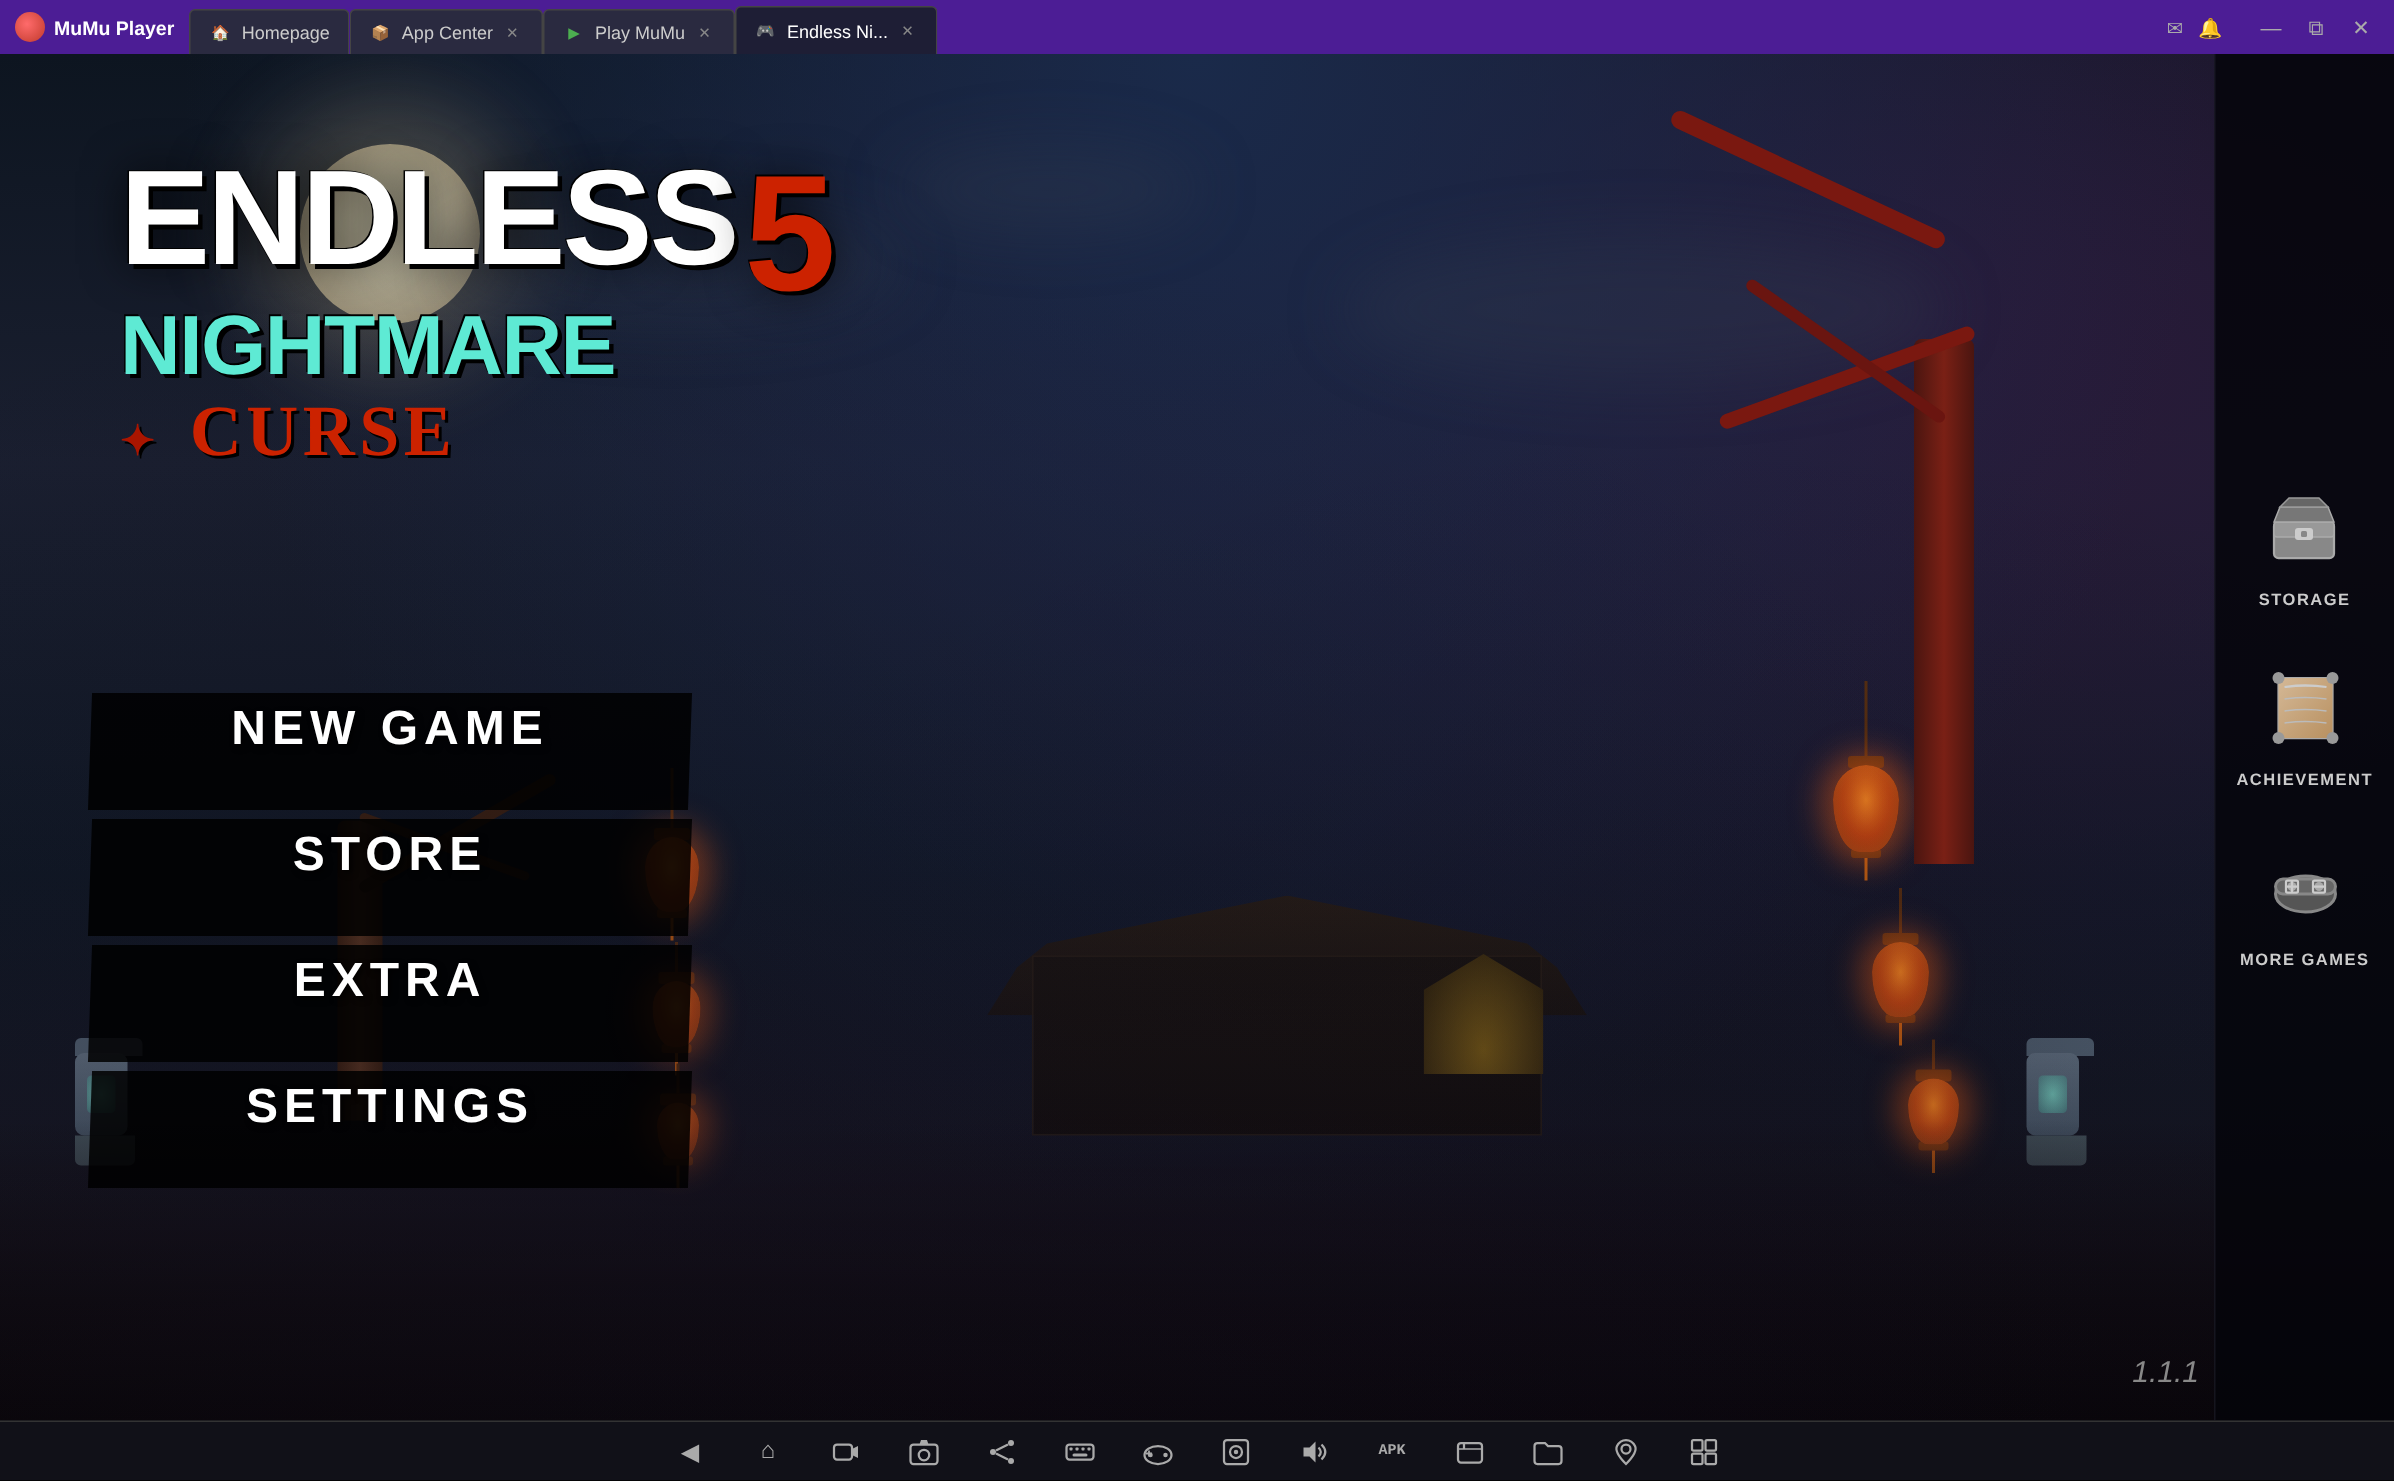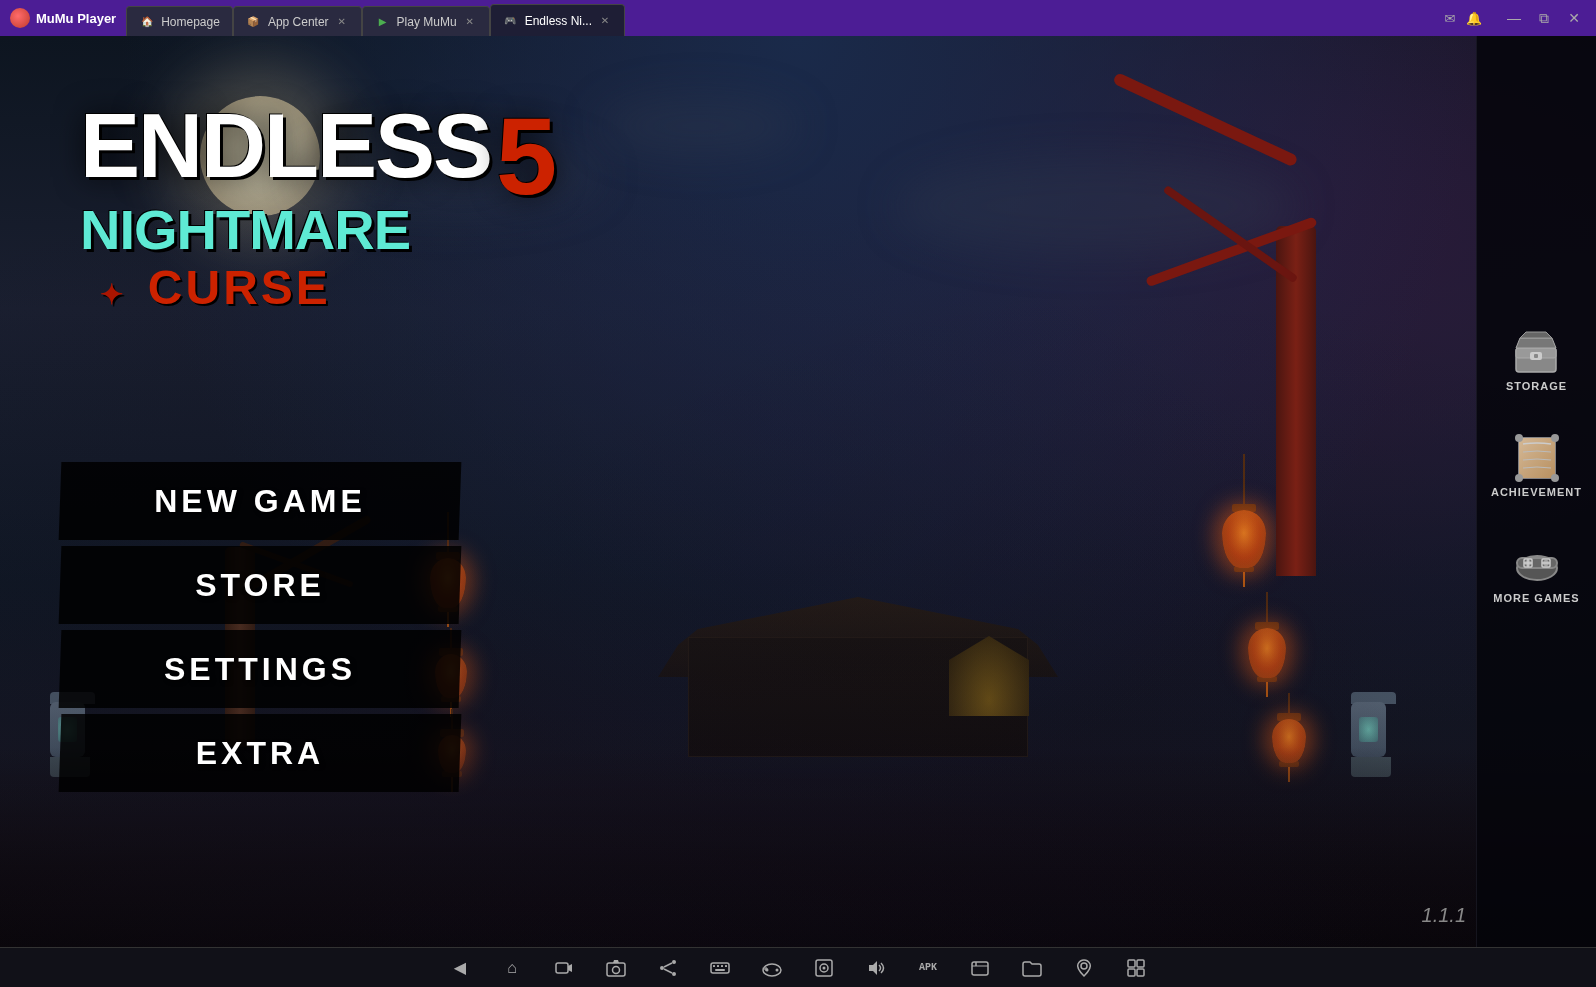--- a/index.html
+++ b/index.html
@@ -350,24 +350,23 @@
       font-family: 'Arial Black', Arial, sans-serif;
       display: block;
     }
     .title-curse {
       font-size: 48px;
       font-weight: 900;
       color: #cc2200;
       text-transform: uppercase;
       letter-spacing: 3px;
       text-shadow: 2px 2px 0 #000;
-      font-family: Liberation Sans, sans-serif;
+      font-family: Liberation Serif, serif;
       display: block;
       margin-top: 5px;
-      margin-left: 20px;
     }
     .curse-decoration {
       color: #aa1500;
       font-size: 28px;
       margin-right: 5px;
     }
 
     
     #menu-buttons {
       position: absolute;
@@ -376,21 +375,21 @@
       z-index: 10;
       display: flex;
       flex-direction: column;
       gap: 16px;
     }
     .menu-btn {
       position: relative;
       width: 360px;
       height: 68px;
       display: flex;
-      align-items: center;
+      align-items: flex-start;
       justify-content: center;
       cursor: pointer;
     }
     .menu-btn-brush {
       position: absolute;
       inset: -5px -20px;
       background: rgba(0,0,0,0.85);
       transform: skewX(-2deg);
       z-index: 0;
     }
@@ -417,21 +416,21 @@
       align-items: center;
       padding-top: 280px;
       gap: 20px;
       z-index: 10;
       border-left: 1px solid rgba(60,60,80,0.3);
     }
     .sidebar-item {
       display: flex;
       flex-direction: column;
       align-items: center;
-      gap: 2px;
+      gap: 16px;
       cursor: pointer;
       padding: 10px;
       border-radius: 4px;
     }
     .sidebar-icon {
       width: 52px; height: 52px;
       display: flex; align-items: center; justify-content: center;
       font-size: 32px;
       color: #ddd;
     }
@@ -636,25 +635,25 @@
     <div class="menu-btn">
       <div class="menu-btn-brush"></div>
       <span class="menu-btn-text">NEW GAME</span>
     </div>
     <div class="menu-btn">
       <div class="menu-btn-brush"></div>
       <span class="menu-btn-text">STORE</span>
     </div>
     <div class="menu-btn">
       <div class="menu-btn-brush"></div>
-      <span class="menu-btn-text">SETTINGS</span>
+      <span class="menu-btn-text">EXTRA</span>
     </div>
     <div class="menu-btn">
       <div class="menu-btn-brush"></div>
-      <span class="menu-btn-text">EXTRA</span>
+      <span class="menu-btn-text">SETTINGS</span>
     </div>
   </div>
 
   <div id="right-sidebar">
     <div class="sidebar-item">
       <div class="sidebar-icon">
         <svg width="48" height="48" viewBox="0 0 48 48" fill="none" xmlns="http://www.w3.org/2000/svg">
           <rect x="4" y="20" width="40" height="24" rx="3" fill="#888" stroke="#aaa" stroke-width="1.5"></rect>
           <rect x="4" y="20" width="40" height="10" rx="2" fill="#999" stroke="#aaa" stroke-width="1"></rect>
           <path d="M8 10 L40 10 L44 20 L4 20 Z" fill="#777" stroke="#aaa" stroke-width="1"></path>

